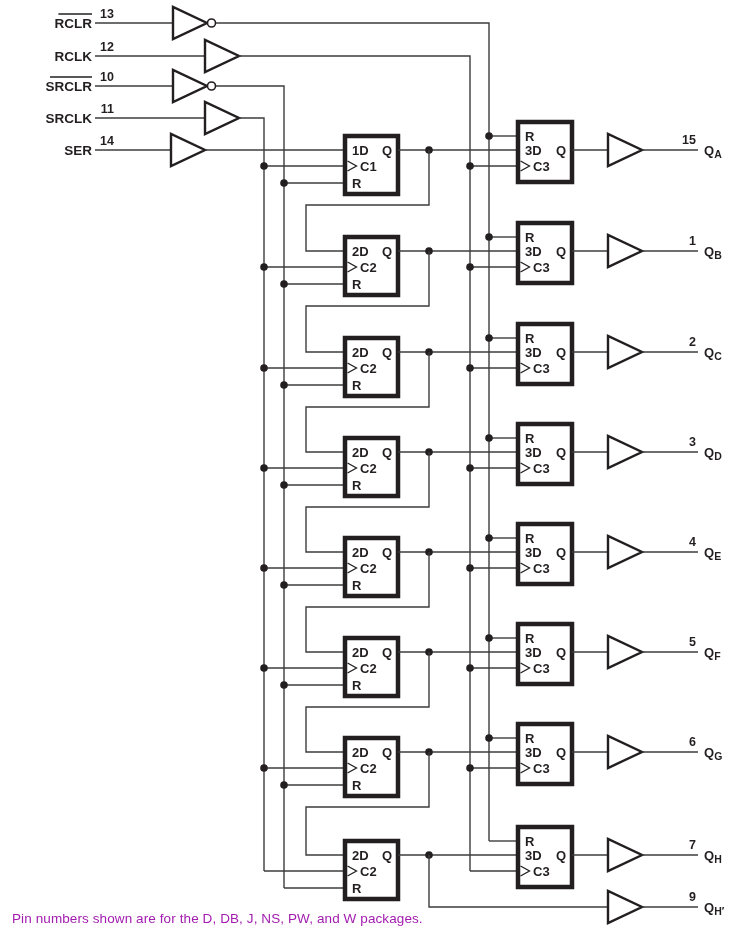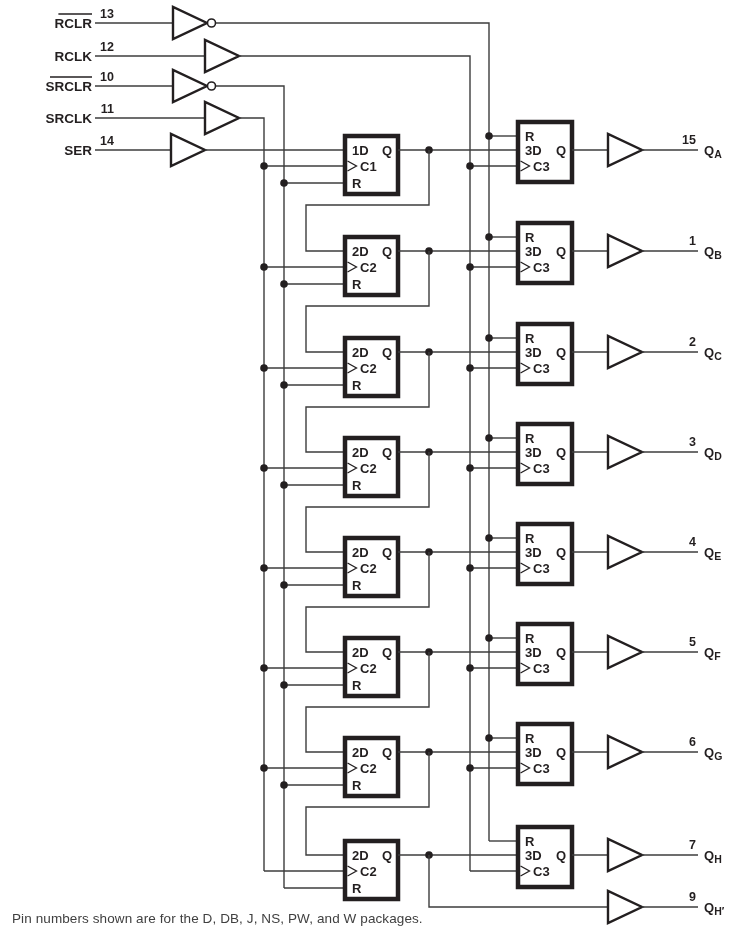--- a/index.html
+++ b/index.html
@@ -12,21 +12,21 @@
     width: 751px;
     height: 939px;
     background: #ffffff;
     overflow: hidden;
   }
   .caption {
     position: absolute;
     left: 12px;
     top: 911px;
     font-size: 13.5px;
-    color: #404040;
+    color: #a21caf;
     letter-spacing: 0.1px;
     text-align: center;
   }
   svg text { font-family: "Liberation Sans", sans-serif; }
 </style>
 </head>
 <body>
 
 <div class="page">
   <svg id="schematic" width="751" height="939" viewBox="0 0 751 939">

